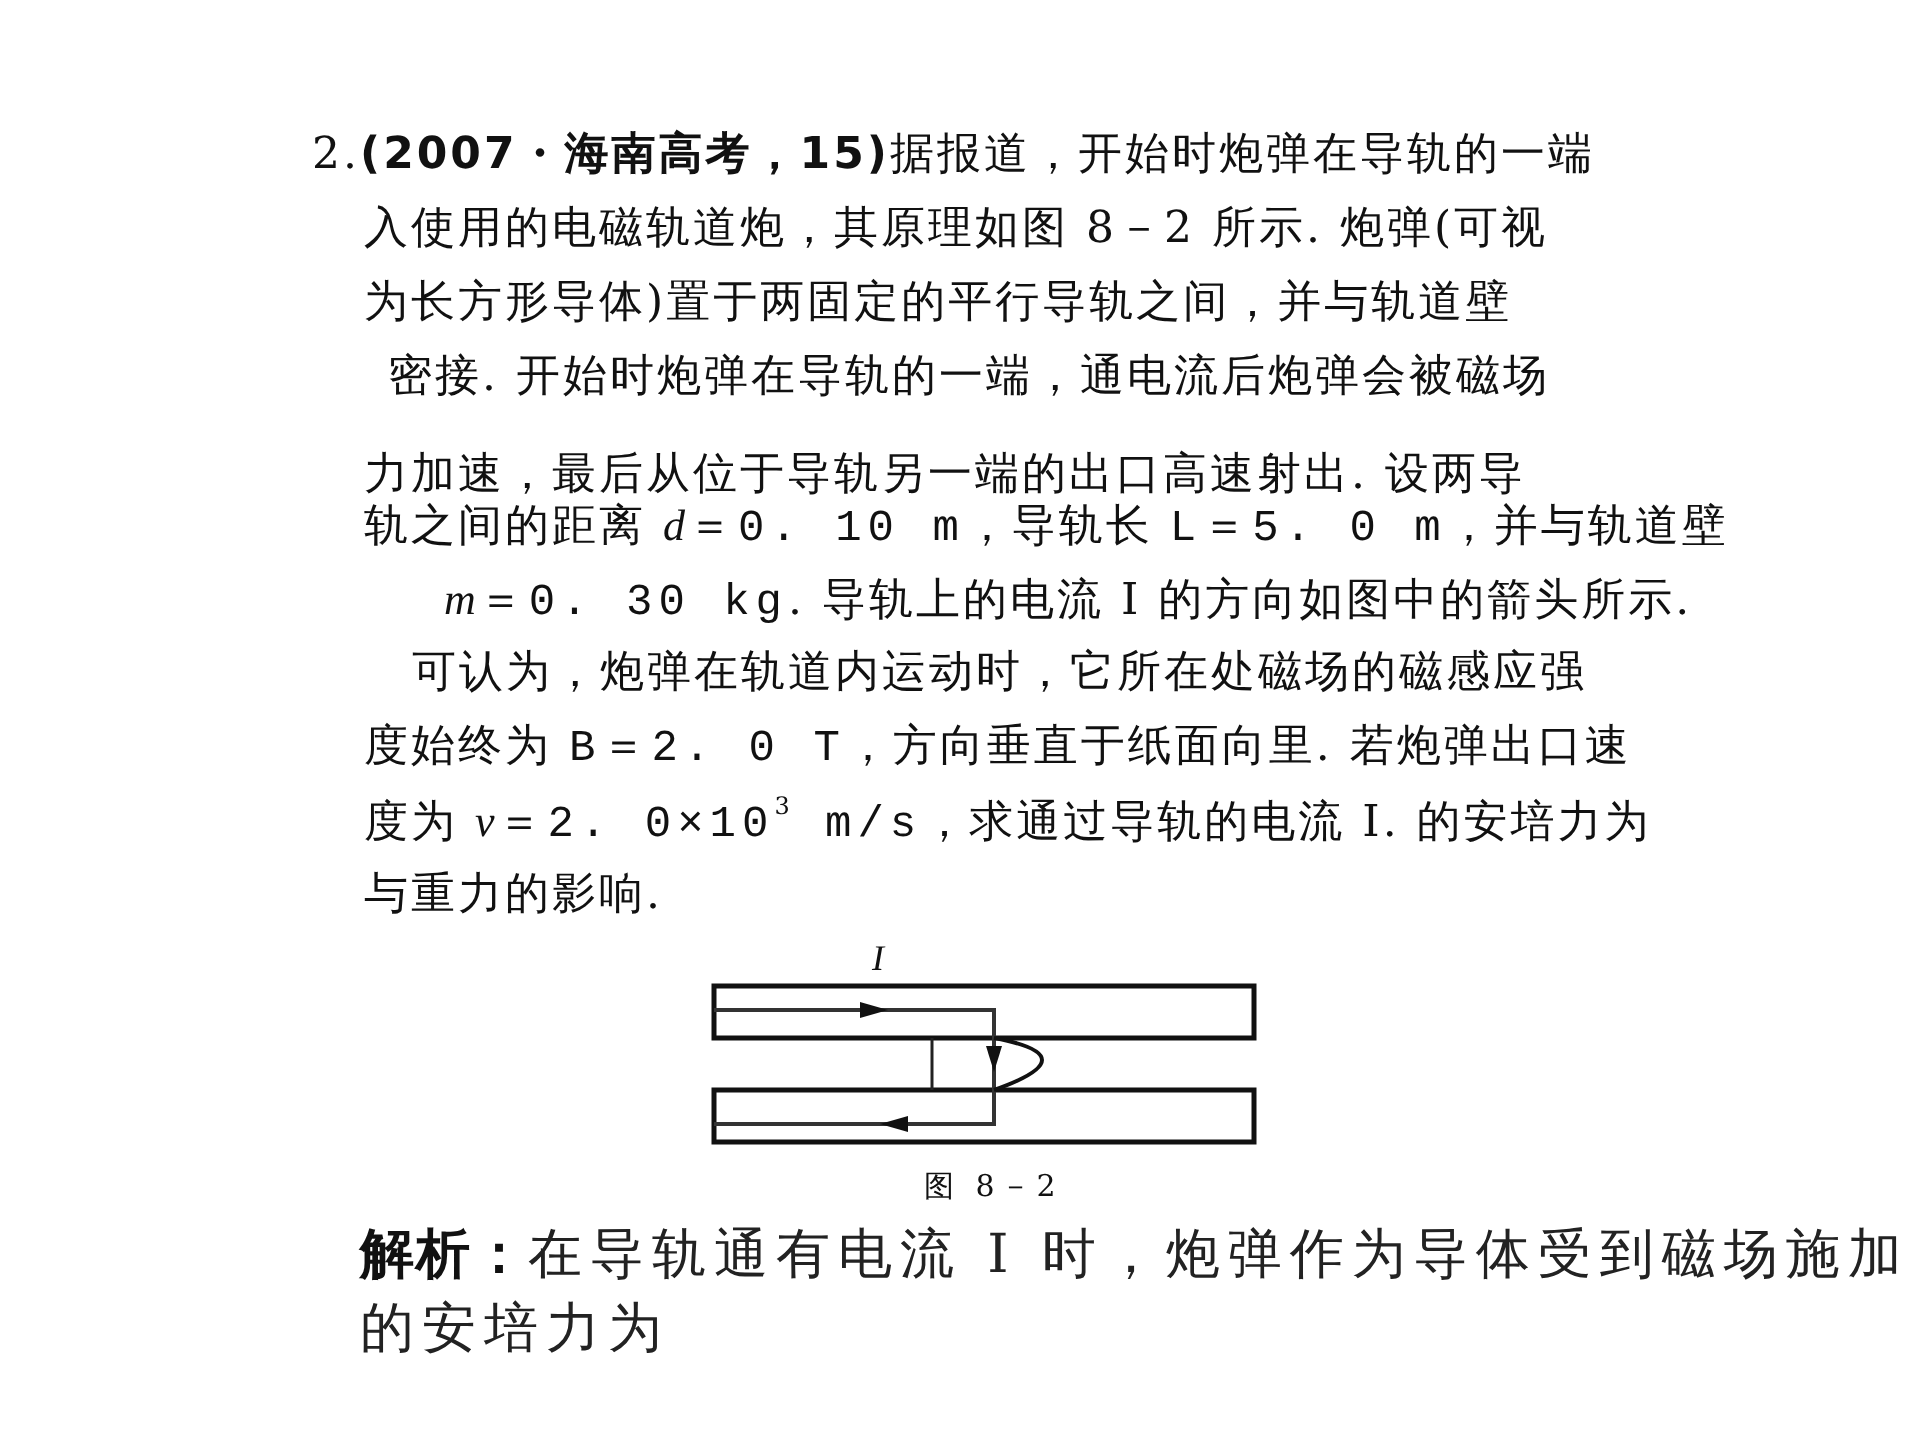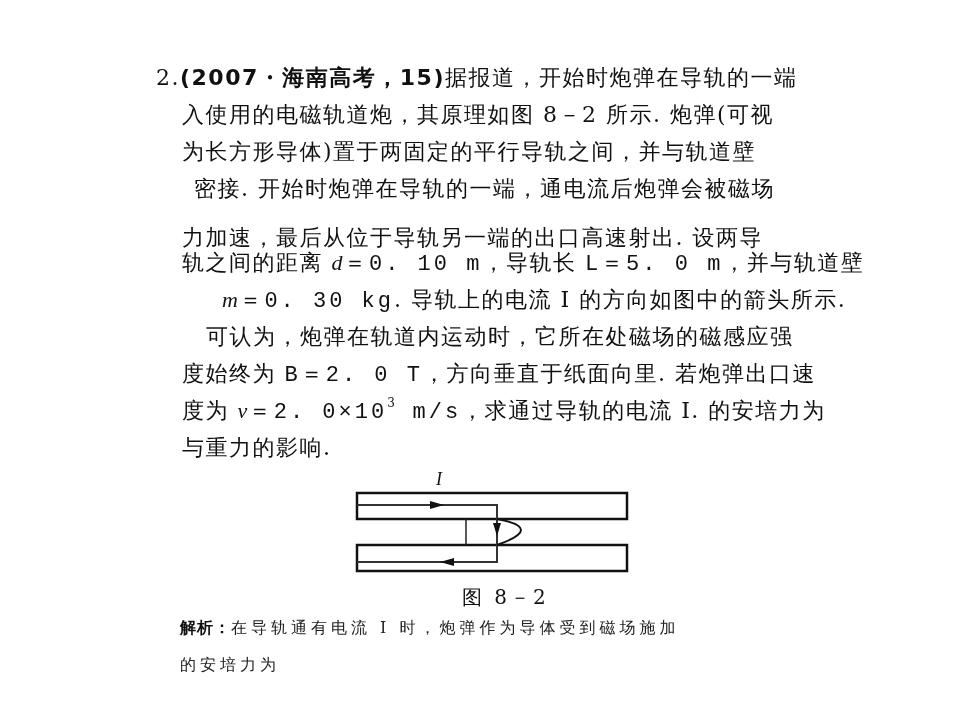--- a/index.html
+++ b/index.html
@@ -4,22 +4,22 @@
 <style>
   html, body { margin:0; padding:0; background:#ffffff; }
   body { width:960px; height:720px; position:relative; overflow:hidden;
          font-family: "DejaVu Serif", "Liberation Serif", serif; color:#111; }
   .line { position:absolute; left:0; white-space:nowrap; font-size:22px; line-height:28px; letter-spacing:1.5px; }
   .bold { font-family: "DejaVu Sans", "Liberation Sans", sans-serif; font-weight:bold; }
   .it { font-style:italic; font-family:"Liberation Serif", serif; }
   .lat { font-family:Liberation Mono, monospace; letter-spacing:3px; }
   sup { font-size:12px; vertical-align:top; line-height:12px; }
   #diagram { position:absolute; left:350px; top:468px; width:290px; height:110px; }
-  .caption { position:absolute; left:462px; top:584px; font-size:20px; letter-spacing:3px; }
-  .analysis { position:absolute; left:180px; font-size:16px; line-height:28px; letter-spacing:4px; color:#222; white-space:nowrap; }
+  .caption { position:absolute; left:462px; top:584px; font-size:15px; letter-spacing:3px; }
+  .analysis { position:absolute; left:180px; font-size:27px; line-height:28px; letter-spacing:4px; color:#222; white-space:nowrap; }
   .analysis .head { font-family:"DejaVu Sans","Liberation Sans",sans-serif; font-weight:bold; letter-spacing:1px; color:#111; }
 </style>
 </head>
 <body>
 
 <div>
   <div class="line" style="top:64px;left:156px;">
     <span>2.</span><span class="bold">(</span><span class="bold">2007・海南高考，15</span><span class="bold">)</span><span>据报道，开始时炮弹在导轨的一端</span>
   </div>
   <div class="line" style="top:101px;left:182px;">入使用的电磁轨道炮，其原理如图 8－2 所示. 炮弹(可视</div>

